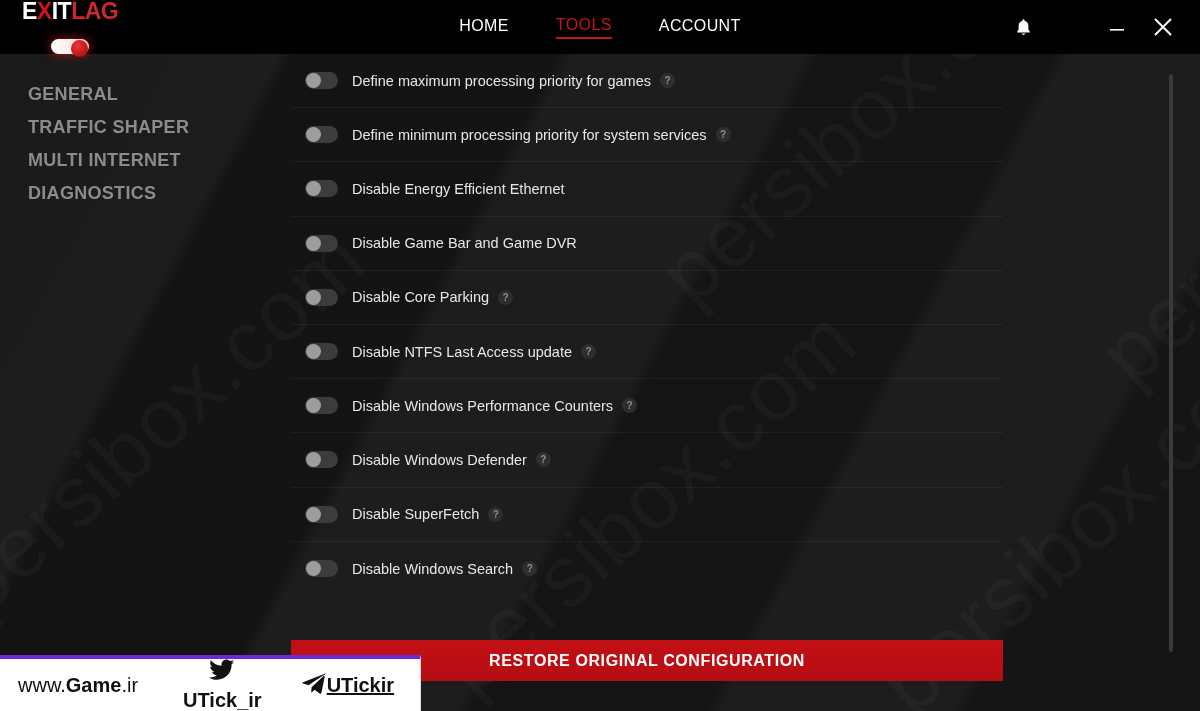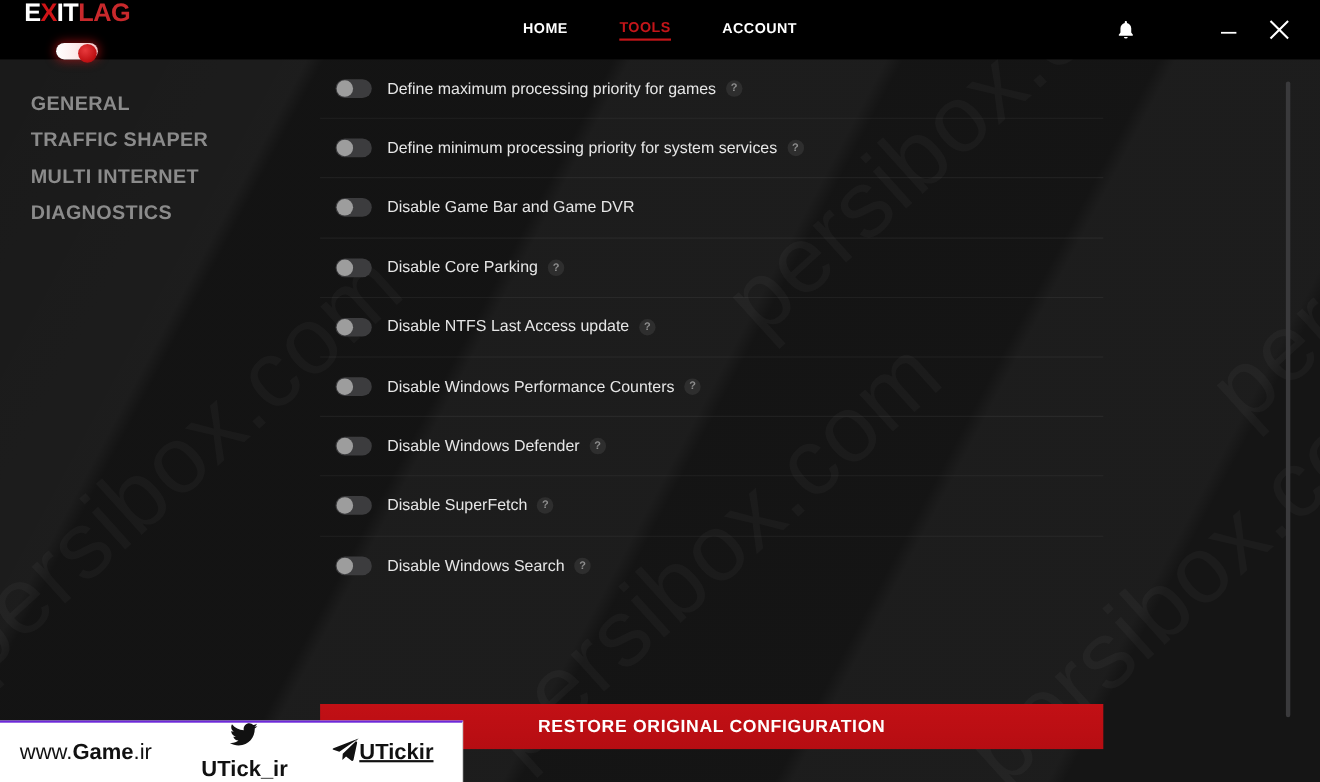--- a/index.html
+++ b/index.html
@@ -106,22 +106,22 @@
     background: radial-gradient(circle at 38% 34%, #e8393c 0%, #c01114 65%, #8e0d10 100%);
   }
 
   #nav {
     position: absolute;
     left: 0; top: 0; width: 1200px; height: 54px;
     display: flex; align-items: center; justify-content: center;
     gap: 47px;
   }
   .nav-item {
-    font-size: 13px;
-    font-weight: bold;
+    font-size: 16px;
+    font-weight: normal;
     letter-spacing: 0.4px;
     color: #ffffff;
     cursor: pointer;
     padding-bottom: 3px;
     user-select: none;
   }
   .nav-item.active {
     color: #c41519;
     border-bottom: 2px solid #c41519;
   }
@@ -243,21 +243,21 @@
 
   
   #utick-bar {
     position: absolute;
     left: 0; bottom: 0;
     width: 421px; height: 56px;
     background: #ffffff;
     display: flex;
     align-items: center;
     z-index: 40;
-    border-top: 2px solid #6d28d9;
+    border-top: 4px solid #6d28d9;
     border-right: 1px solid #d8d8d8;
   }
   .utick-cell {
     display: flex; align-items: center;
     color: #111111;
     font-size: 20px;
     white-space: nowrap;
   }
   #utick-site { margin-left: 18px; }
   #utick-site .w-light { font-weight: normal; }
@@ -335,20 +335,26 @@
         <div class="toggle">
           <div class="knob"></div>
         </div>
         <div class="row-label">Define minimum processing priority for system services</div>
         <div class="help-icon">?</div>
       </div>
       <div class="row">
         <div class="toggle">
           <div class="knob"></div>
         </div>
+        <div class="row-label">Disable Energy Efficient Ethernet</div>
+      </div>
+      <div class="row">
+        <div class="toggle">
+          <div class="knob"></div>
+        </div>
         <div class="row-label">Disable Game Bar and Game DVR</div>
       </div>
       <div class="row">
         <div class="toggle">
           <div class="knob"></div>
         </div>
         <div class="row-label">Disable Core Parking</div>
         <div class="help-icon">?</div>
       </div>
       <div class="row">

